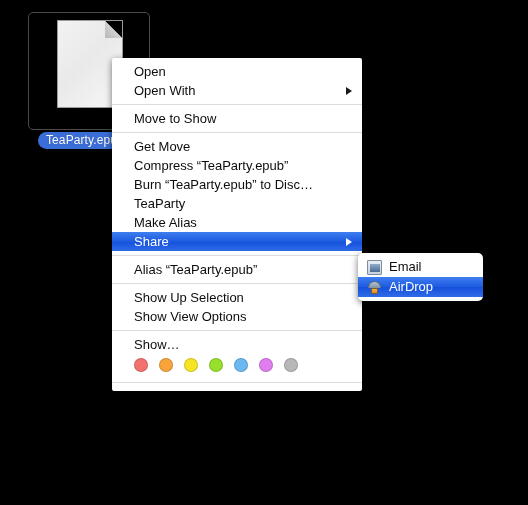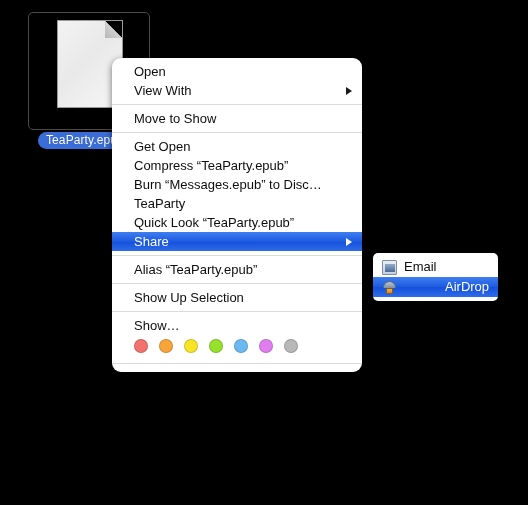--- a/index.html
+++ b/index.html
@@ -87,21 +87,21 @@
     text-shadow: 0 0 1px rgba(0,0,0,0.3);
   }
 
   
   #context-menu {
     position: absolute;
     left: 112px;
     top: 58px;
     width: 250px;
     background: #ffffff;
-    border-radius: 9px;
+    border-radius: 2px;
     box-shadow: 0 2px 7px rgba(0,0,0,0.55);
     padding: 4px 0 4px 0;
     box-sizing: border-box;
     z-index: 20;
   }
   .menu-item {
     position: relative;
     height: 19px;
     line-height: 19px;
     padding: 0 14px 0 22px;
@@ -144,21 +144,21 @@
     width: 14px;
     height: 14px;
     border-radius: 50%;
     box-sizing: border-box;
     cursor: default;
   }
 
   
   #share-submenu {
     position: absolute;
-    left: 373px;
+    left: 358px;
     top: 253px;
     width: 125px;
     background: #ffffff;
     border-radius: 5px;
     box-shadow: 0 2px 7px rgba(0,0,0,0.55);
     padding: 4px 0 4px 0;
     box-sizing: border-box;
     z-index: 30;
   }
   .sub-item {
@@ -169,21 +169,20 @@
     font-size: 13px;
     color: #0d0d0d;
     white-space: nowrap;
     display: flex;
     align-items: center;
     cursor: default;
   }
   .sub-item.highlighted {
     background: linear-gradient(to bottom, #3f7ef0 0%, #1d5be0 50%, #1550dc 51%, #2f6ce8 100%);
     color: #ffffff;
-    gap: 41px;
   }
   .sub-icon {
     width: 15px;
     height: 15px;
     margin-right: 7px;
     flex: 0 0 15px;
     position: relative;
   }
   .sub-label { line-height: 20px; }
 
@@ -257,70 +256,73 @@
     <div class="icon-label" style="background: rgb(58, 109, 216);">TeaParty.epub</div>
   </div>
 
   <div id="context-menu">
 
     <div>
       <div class="menu-item">
         <span>Open</span>
       </div>
       <div class="menu-item">
-        <span>View With</span>
+        <span>Open With</span>
         <span class="submenu-arrow"></span>
       </div>
     </div>
 
     <div class="menu-sep"></div>
 
     <div>
       <div class="menu-item">
         <span>Move to Show</span>
       </div>
     </div>
 
     <div class="menu-sep"></div>
 
     <div>
       <div class="menu-item">
-        <span>Get Open</span>
+        <span>Get Move</span>
       </div>
       <div class="menu-item">
         <span>Compress “TeaParty.epub”</span>
       </div>
       <div class="menu-item">
-        <span>Burn “Messages.epub” to Disc…</span>
+        <span>Burn “TeaParty.epub” to Disc…</span>
       </div>
       <div class="menu-item">
         <span>TeaParty</span>
       </div>
       <div class="menu-item">
-        <span>Quick Look “TeaParty.epub”</span>
+        <span>Make Alias</span>
       </div>
       <div class="menu-item highlighted">
         <span>Share</span>
         <span class="submenu-arrow"></span>
       </div>
     </div>
 
     <div class="menu-sep"></div>
 
     <div>
       <div class="menu-item">
         <span>Alias “TeaParty.epub”</span>
       </div>
     </div>
 
     <div class="menu-sep"></div>
 
     <div>
       <div class="menu-item">
         <span>Show Up Selection</span>
+      </div>
+      <div class="menu-item">
+        <span>Show View Options</span>
       </div>
     </div>
 
     <div class="menu-sep"></div>
 
     <div>
       <div class="menu-item">
         <span>Show…</span>
       </div>
       <div id="tags-row">

